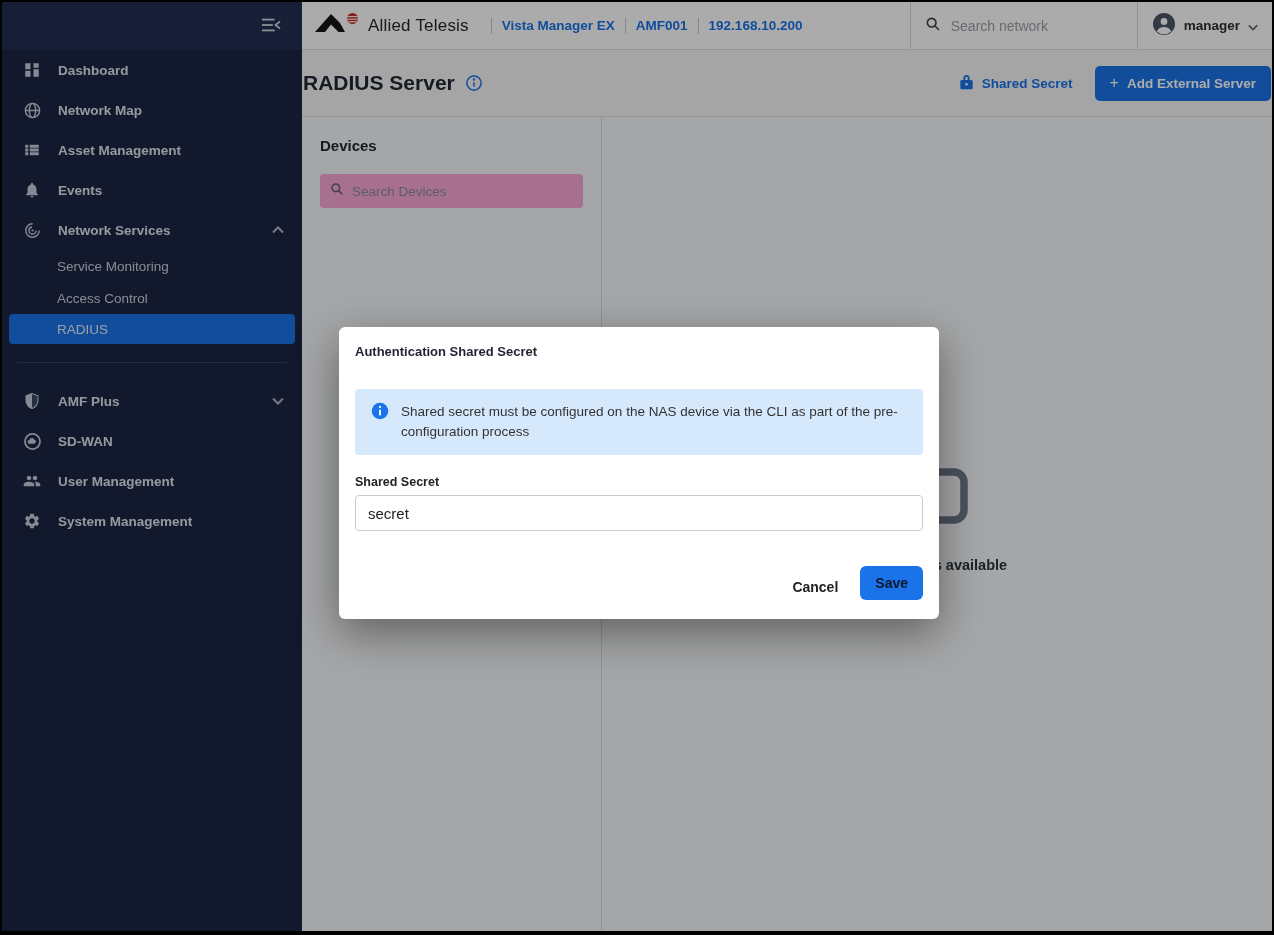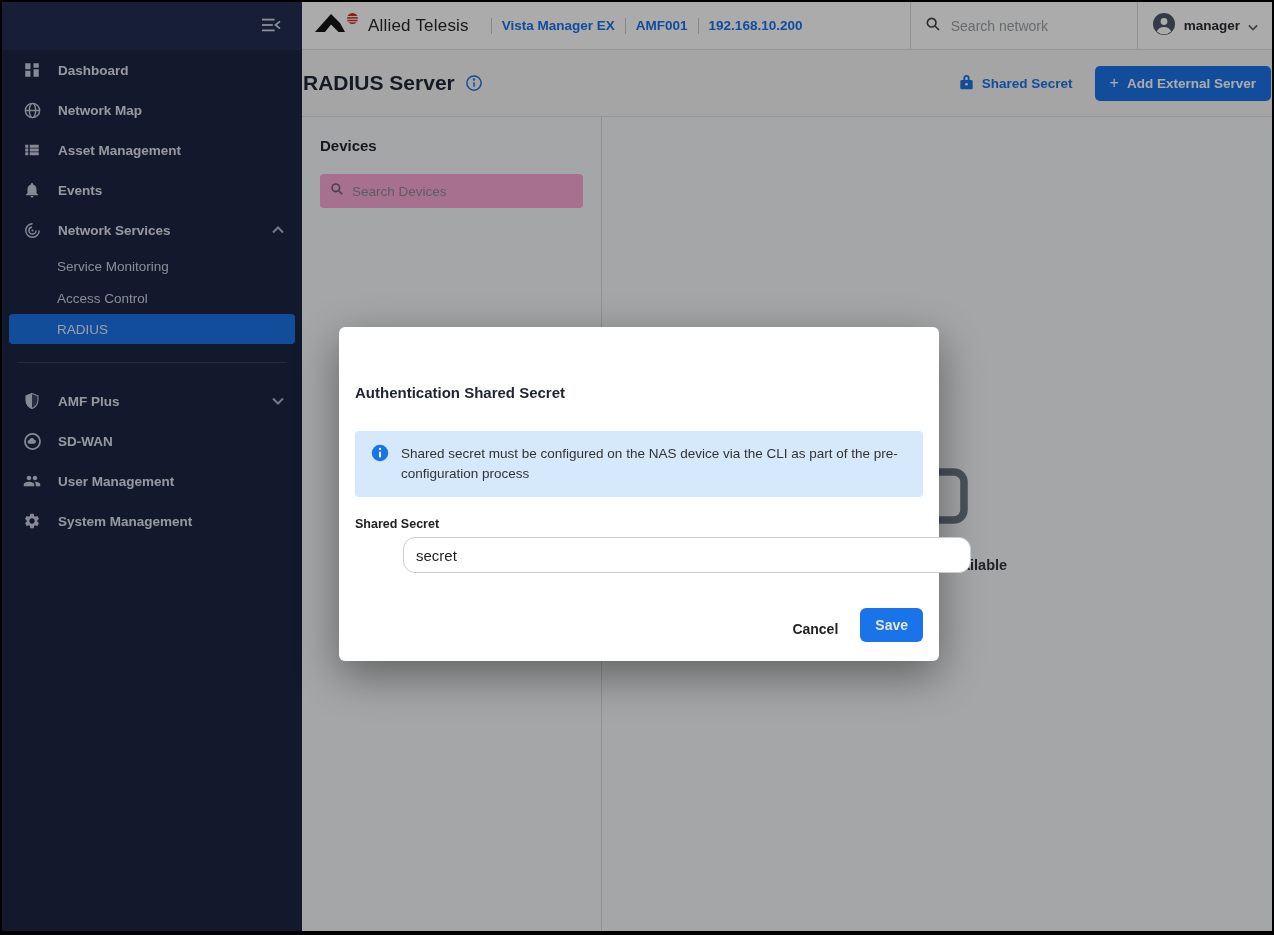--- a/index.html
+++ b/index.html
@@ -58,31 +58,31 @@
     font-family:"Liberation Sans",sans-serif; color:#444;}
   .devices-search input::placeholder{ color:#878d94; }
   .server-area{ position:absolute; left:600px; top:115px; right:0; bottom:0; z-index:1;
     display:flex; flex-direction:column; align-items:center; justify-content:center; }
   .empty-block{ display:flex; flex-direction:column; align-items:center; gap:28px; margin-top:-8px;}
   .empty-text{ font-size:14.5px; font-weight:bold; color:#2f333a; }
   
   .overlay{ position:absolute; inset:0; background:rgba(0,0,0,0.33); z-index:20; }
   .modal{ position:absolute; left:337px; top:325px; width:600px; z-index:30; background:#fff;
     border-radius:6px; box-shadow:0 14px 44px rgba(0,0,0,0.42); padding:17px 16px 16px; }
-  .modal-title{ font-size:15px; font-weight:bold; color:#1f2430;margin-top:40px; }
+  .modal-title{ font-size:13px; font-weight:bold; color:#1f2430; }
   .modal-info{ margin-top:30px; background:#d6e8fc; border-radius:4px; padding:13px 16px;
     display:flex; gap:12px; align-items:flex-start;}
   .modal-info-text{ font-size:13.5px; line-height:20px; color:#333; max-width:500px; }
   .field-label{ margin-top:20px; font-size:12.5px; font-weight:bold; color:#222; }
-  .field-input{ margin-top:6px; width:100%; height:36px; border:1px solid #c9ccd1; border-radius:12px;
-    padding:0 12px; font-size:15px; color:#222; font-family:"Liberation Sans",sans-serif; outline:none;margin-left:48px;}
+  .field-input{ margin-top:6px; width:100%; height:36px; border:1px solid #c9ccd1; border-radius:4px;
+    padding:0 12px; font-size:15px; color:#222; font-family:"Liberation Sans",sans-serif; outline:none;}
   .modal-footer{ margin-top:32px; display:flex; justify-content:flex-end; align-items:center; gap:12px; }
   .cancel-btn{ background:none; border:none; font-size:14px; font-weight:bold; color:#222;
     padding:8px 10px; cursor:pointer; font-family:inherit;margin-top:8px;}
-  .save-btn{ background:#1a73e8; border:none; border-radius:6px; color:#e5e5e5; font-size:14px;
+  .save-btn{ background:#1a73e8; border:none; border-radius:6px; color:#0f172a; font-size:14px;
     font-weight:bold; padding:9px 15px; cursor:pointer; font-family:inherit;}
 </style>
 </head>
 <body>
 
 <div class="viewport">
 
   <aside class="sidebar">
     <div class="sb-header">
       <button class="sb-collapse">

